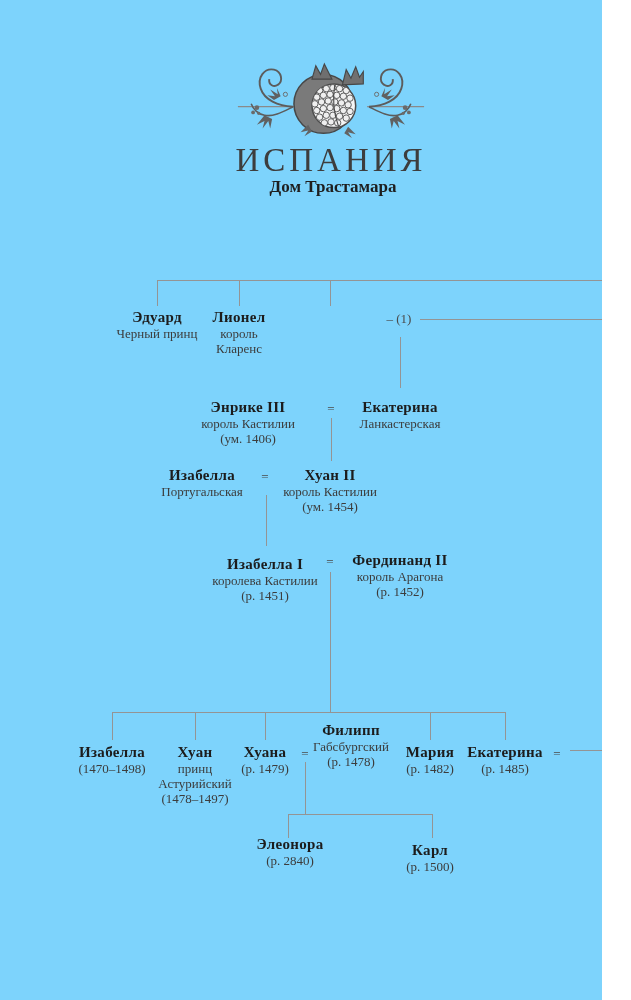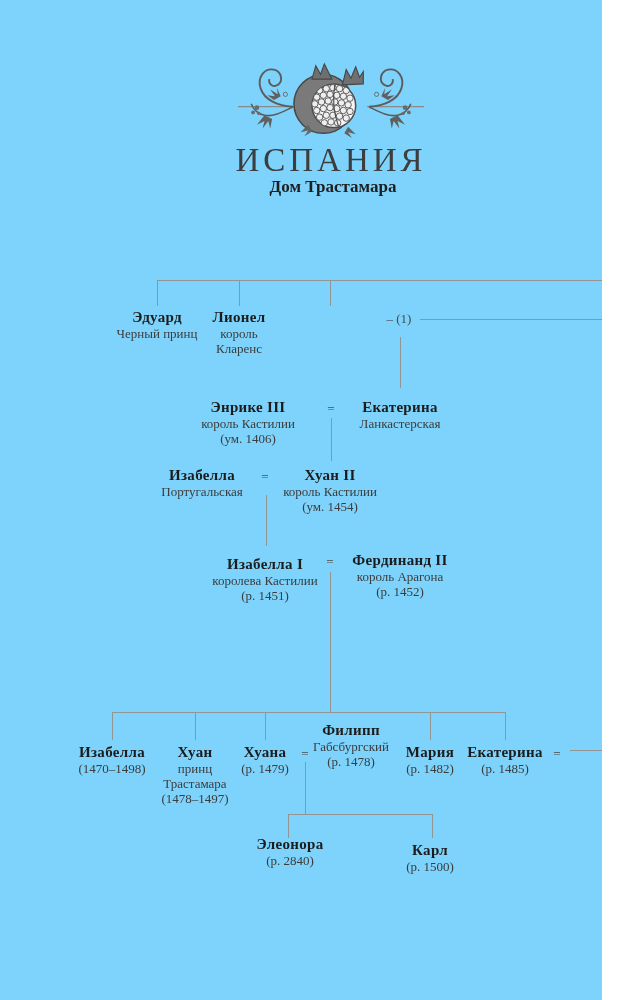--- a/index.html
+++ b/index.html
@@ -173,21 +173,21 @@
     <div class="pdet">(р. 1452)</div>
   </div>
 
   <div class="person" style="left:112px;top:744px">
     <div class="pname">Изабелла</div>
     <div class="pdet">(1470–1498)</div>
   </div>
   <div class="person" style="left:195px;top:744px">
     <div class="pname">Хуан</div>
     <div class="pdet">принц</div>
-    <div class="pdet">Трастамара</div>
+    <div class="pdet">Астурийский</div>
     <div class="pdet">(1478–1497)</div>
   </div>
   <div class="person" style="left:265px;top:744px">
     <div class="pname">Хуана</div>
     <div class="pdet">(р. 1479)</div>
   </div>
   <div class="eq" style="left:305px;top:746px">=</div>
   <div class="person" style="left:351px;top:722px">
     <div class="pname">Филипп</div>
     <div class="pdet">Габсбургский</div>

